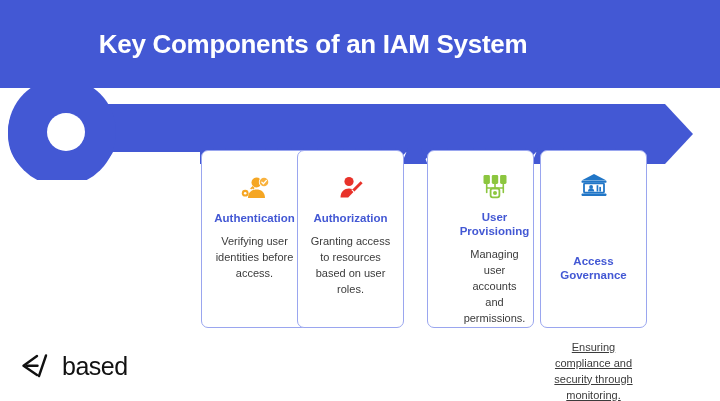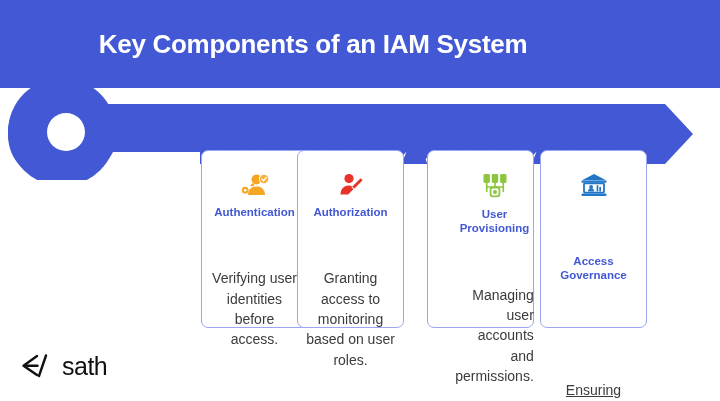--- a/index.html
+++ b/index.html
@@ -52,24 +52,23 @@
   }
   .card-title{
     color:#4358d4;
     font-size:11.5px; font-weight:bold;
     text-align:center; line-height:1.25;
     padding:0 3px;
     margin-bottom:9px;
   }
   .card-desc{
     color:#3b3b3b;
-    font-size:14px; line-height:1.45;
+    font-size:11px; line-height:1.45;
     text-align:center;
     padding:0 7px;
-    margin-top:40px;
   }
 
   
 
   
   #brand-logo{
     position:absolute; left:20px; top:352px;
     display:flex; align-items:center; gap:2px;
     color:#111111;
   }
@@ -172,39 +171,39 @@
   <div class="card card-1" style="border-color: rgb(154, 166, 239);">
     <div class="card-icon">
       <svg width="28" height="24" viewBox="0 0 28 24" xmlns="http://www.w3.org/2000/svg">
         <circle cx="12" cy="5.5" r="4.6" fill="#e8322a"></circle>
         <path d="M3.5 21.5 C3.5 15.5 7.5 12.5 12 12.5 C14.2 12.5 16.3 13.2 17.9 14.6 L11.2 21.5 Z" fill="#e8322a"></path>
         <path d="M23.6 5.2 L25.6 7.2 L17.2 15.8 L14.2 16.6 L15.1 13.7 Z" fill="#e8322a"></path>
         <path d="M15.0 13.9 L17.0 15.9" stroke="#ffffff" stroke-width="1.1" stroke-linecap="round"></path>
       </svg>
     </div>
     <div class="card-title" style="color: rgb(67, 88, 212);">Authorization</div>
-    <div class="card-desc" style="color: rgb(59, 59, 59);">Granting access to monitoring based on user roles.</div>
+    <div class="card-desc" style="color: rgb(59, 59, 59);">Granting access to resources based on user roles.</div>
   </div>
 
   <div class="card card-2" style="border-color: rgb(154, 166, 239);">
     <div class="card-icon">
       <svg width="28" height="26" viewBox="0 0 28 26" xmlns="http://www.w3.org/2000/svg">
         <rect x="2.5" y="1" width="6.4" height="9" rx="1.4" fill="#8cc63f"></rect>
         <rect x="10.8" y="1" width="6.4" height="9" rx="1.4" fill="#8cc63f"></rect>
         <rect x="19.1" y="1" width="6.4" height="9" rx="1.4" fill="#8cc63f"></rect>
         <path d="M5.7 10 L5.7 14 L22.3 14 L22.3 10" stroke="#8cc63f" stroke-width="1.6" fill="none" stroke-linecap="round" stroke-linejoin="round"></path>
         <path d="M14 10 L14 14" stroke="#8cc63f" stroke-width="1.6" stroke-linecap="round"></path>
         <path d="M5.7 14 L5.7 18.5" stroke="#8cc63f" stroke-width="1.6" stroke-linecap="round"></path>
         <path d="M22.3 14 L22.3 18.5" stroke="#8cc63f" stroke-width="1.6" stroke-linecap="round"></path>
         <rect x="9.6" y="14.5" width="8.8" height="8.8" rx="2" fill="none" stroke="#8cc63f" stroke-width="1.8"></rect>
         <circle cx="14" cy="18.9" r="2" fill="#8cc63f"></circle>
       </svg>
     </div>
     <div class="card-title" style="color: rgb(67, 88, 212);">User Provisioning</div>
-    <div class="card-desc" style="color: rgb(59, 59, 59); text-align: right;">Managing user accounts and permissions.</div>
+    <div class="card-desc" style="color: rgb(59, 59, 59);">Managing user accounts and permissions.</div>
   </div>
 
   <div class="card card-3" style="border-color: rgb(154, 166, 239);">
     <div class="card-icon">
       <svg width="28" height="25" viewBox="0 0 28 25" xmlns="http://www.w3.org/2000/svg">
         <path d="M14 1 L26 7.2 L2 7.2 Z" fill="#2176c7"></path>
         <rect x="1.6" y="7.6" width="24.8" height="2.2" rx="0.6" fill="#2176c7"></rect>
         <rect x="4.0" y="10.4" width="20" height="9.2" rx="0.8" fill="none" stroke="#2176c7" stroke-width="1.8"></rect>
         <circle cx="11.1" cy="13.9" r="1.9" fill="#2176c7"></circle>
         <path d="M8.0 18.4 C8.0 16.3 9.4 15.3 11.1 15.3 C12.8 15.3 14.2 16.3 14.2 18.4 Z" fill="#2176c7"></path>
@@ -217,14 +216,14 @@
     <div class="card-desc" style="color: rgb(59, 59, 59); text-decoration: underline;">Ensuring compliance and security through monitoring.</div>
   </div>
 </div>
 
 <div id="brand-logo">
   <svg id="logo-mark" width="40" height="28" viewBox="0 0 40 28" xmlns="http://www.w3.org/2000/svg">
     <path d="M17 4 L3.5 13.8 L17 23" stroke="#111111" stroke-width="2.4" fill="none" stroke-linecap="round" stroke-linejoin="round"></path>
     <path d="M7 13.8 L17.5 13.8" stroke="#111111" stroke-width="2.4" fill="none" stroke-linecap="round"></path>
     <path d="M26 3.5 L19 24" stroke="#111111" stroke-width="2.4" fill="none" stroke-linecap="round"></path>
   </svg>
-  <span id="logo-wordmark">sath</span>
+  <span id="logo-wordmark">based</span>
 </div>
 
 </body></html>

